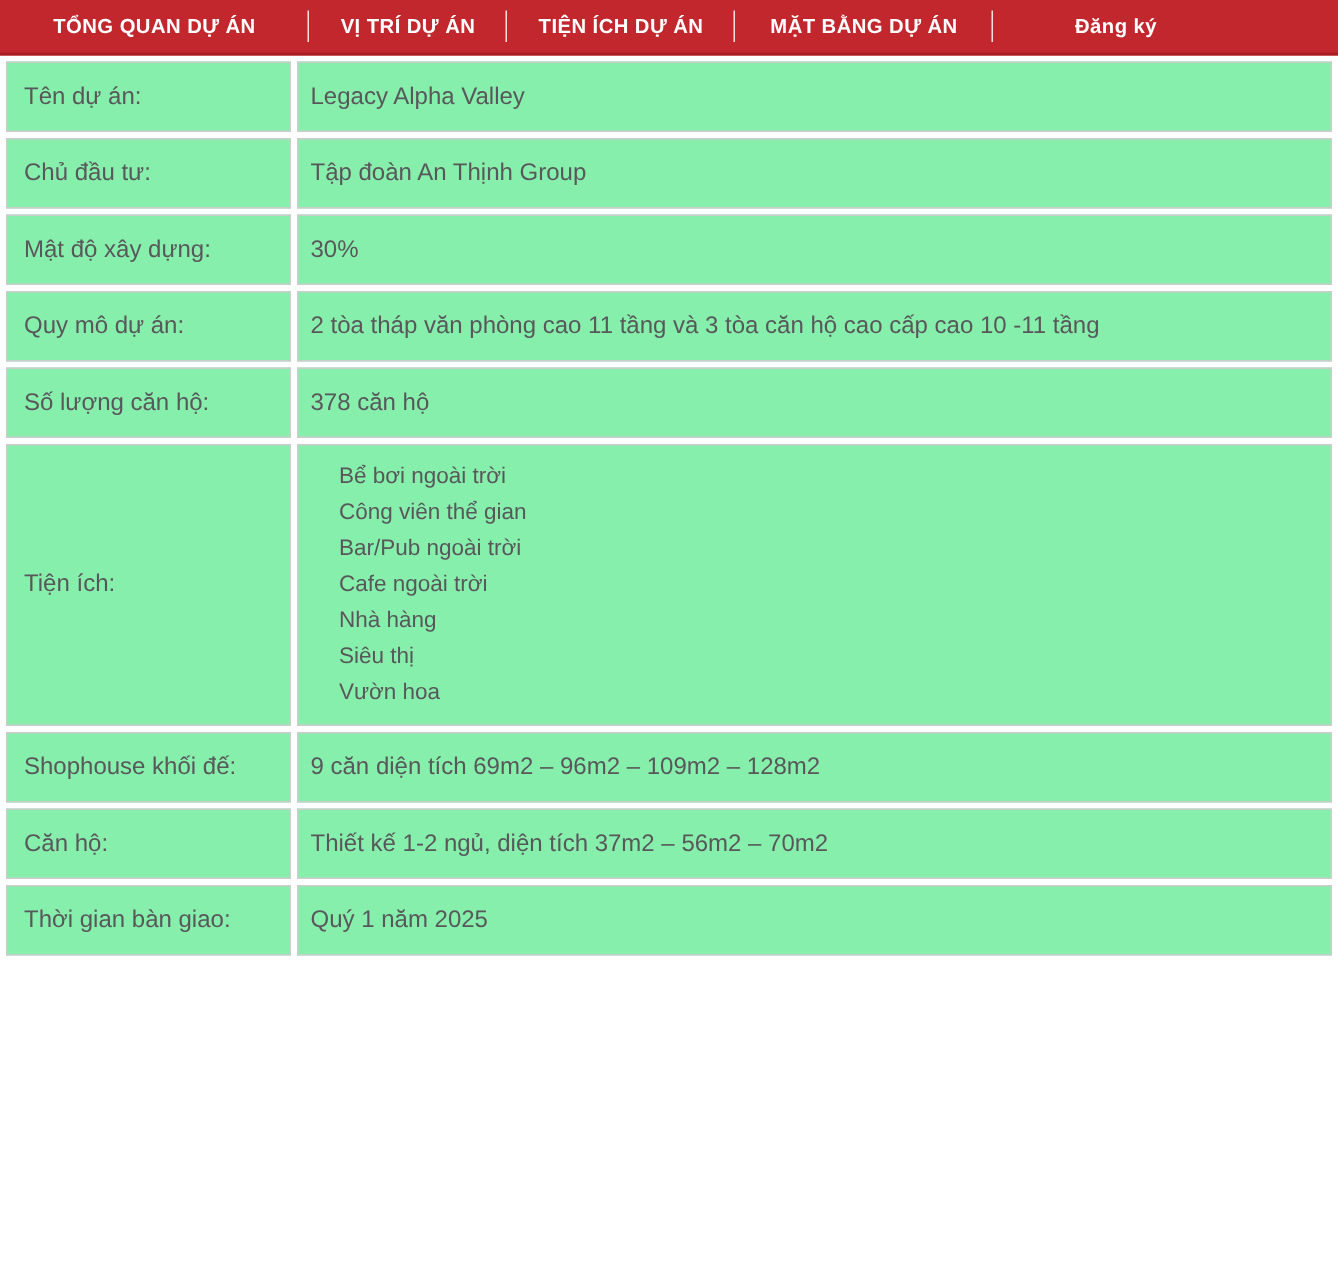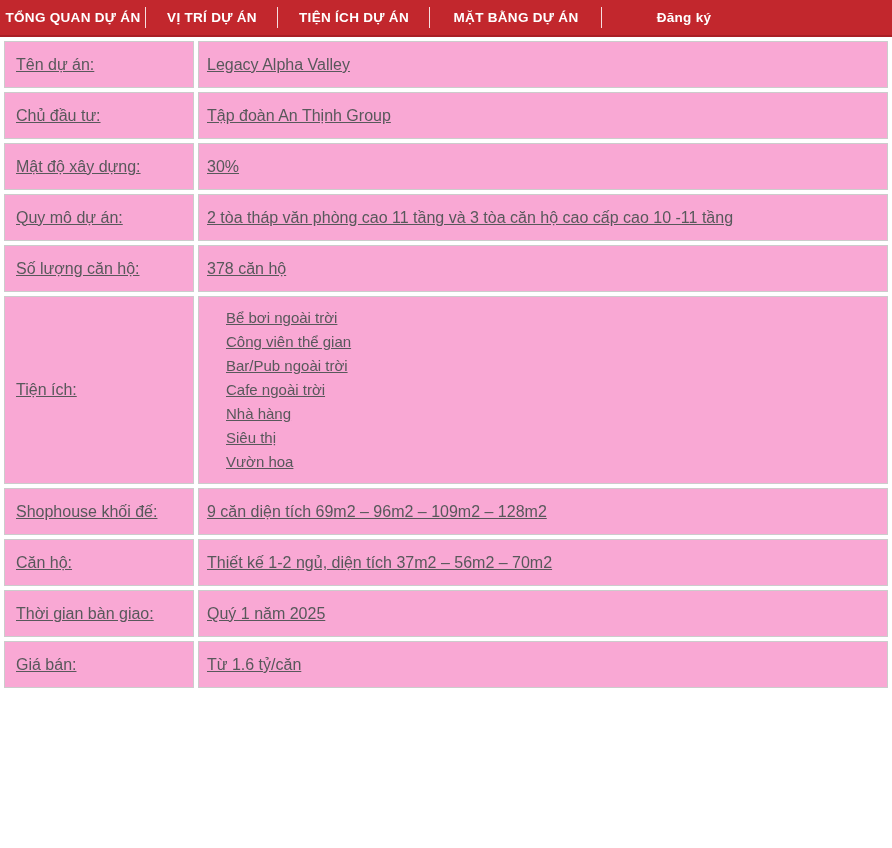--- a/index.html
+++ b/index.html
@@ -26,21 +26,21 @@
     font-size: 13.5px;
     font-weight: bold;
     letter-spacing: 0.3px;
     line-height: 35px;
     text-align: center;
     text-decoration: none;
     white-space: nowrap;
     box-sizing: border-box;
     cursor: pointer;
   }
-  .nav-tab:nth-child(1) { width: 146px; }
+  .nav-tab:nth-child(1) { width: 206px; }
   .nav-tab:nth-child(2) { width: 132px; }
   .nav-tab:nth-child(3) { width: 152px; }
   .nav-tab:nth-child(4) { width: 172px; }
   .nav-tab:nth-child(5) { width: 164px; }
   .nav-tab:nth-child(6) { flex: 1; }
   .nav-tab:not(:last-child)::after {
     content: "";
     position: absolute;
     right: 0;
     top: 7px;
@@ -51,26 +51,25 @@
 
   
   table.project-table {
     width: 100%;
     border-collapse: separate;
     border-spacing: 4px;
     margin: 0;
   }
   table.project-table td {
     border: 1px solid #cccccc;
-    background: #f9a8d4;
+    background: #86efac;
     color: #58585b;
     font-size: 16px;
     vertical-align: middle;
     box-sizing: border-box;
-    text-decoration: underline;
   }
   td.label-cell {
     width: 190px;
     padding: 9px 6px 9px 11px;
     line-height: 26px;
   }
   td.value-cell {
     padding: 9px 16px 9px 8px;
     line-height: 27px;
   }
@@ -134,18 +133,14 @@
         <td class="value-cell">9 căn diện tích 69m2 – 96m2 – 109m2 – 128m2</td>
       </tr>
       <tr>
         <td class="label-cell">Căn hộ:</td>
         <td class="value-cell">Thiết kế 1-2 ngủ, diện tích 37m2 – 56m2 – 70m2</td>
       </tr>
       <tr>
         <td class="label-cell">Thời gian bàn giao:</td>
         <td class="value-cell">Quý 1 năm 2025</td>
       </tr>
-      <tr>
-        <td class="label-cell">Giá bán:</td>
-        <td class="value-cell">Từ 1.6 tỷ/căn</td>
-      </tr>
     </tbody>
 </table>
 
 </body></html>

